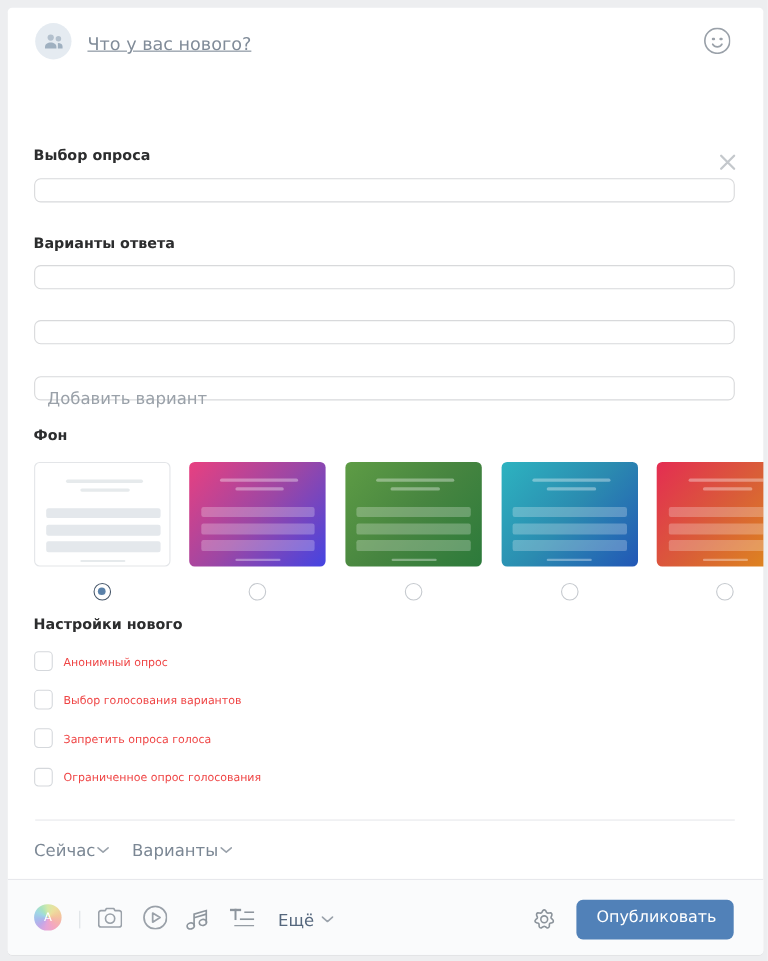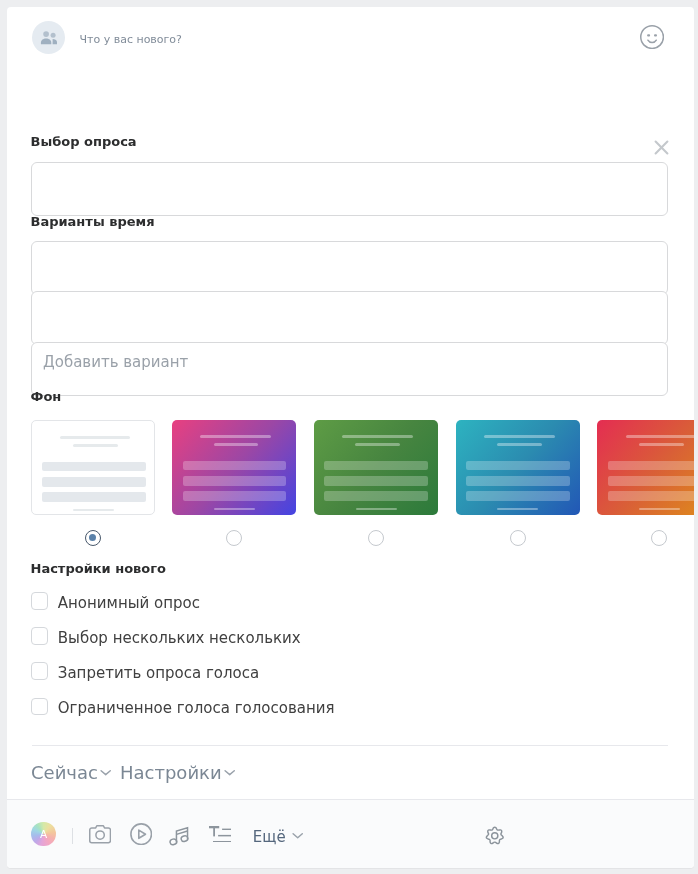--- a/index.html
+++ b/index.html
@@ -22,34 +22,34 @@
   }
 
   
   .avatar {
     position:absolute; left:25px; top:14px; width:33px; height:33px;
     border-radius:50%; background:#e5ebf1;
     display:flex; align-items:center; justify-content:center;
   }
   .ph-text {
     position:absolute; left:73px; top:23px;
-    font-size:11px; color:#818c99; line-height:20px; white-space:nowrap;
+    font-size:16px; color:#818c99; line-height:20px; white-space:nowrap;text-decoration:underline;
   }
   .smiley { position:absolute; left:633.1px; top:18.3px; width:24.2px; height:24.2px; cursor:pointer; }
 
   
   .sec-label {
     position:absolute; left:24px;
     font-size:13px; font-weight:bold; color:#2c2d2e; line-height:16px;
     white-space:nowrap;
   }
   .close-x { position:absolute; left:647px; top:133px; width:15px; height:15px; cursor:pointer; }
 
   .fld {
-    position:absolute; left:24px; width:637px; height:54px;
+    position:absolute; left:24px; width:637px; height:22px;
     border:1px solid #d8d9db; border-radius:6px; background:#fff;text-decoration:underline;
   }
   .fld-ph {
     position:absolute; left:11.5px; top:9.5px; font-size:15px; color:#9aa1a9;
     line-height:19px;
   }
 
   
   .bg-row { position:absolute; left:24px; top:413px; }
   .thumb {
@@ -69,28 +69,28 @@
     border-radius:50%; background:#5a81a9;
   }
 
   
   .cb-row { position:absolute; left:24.3px; height:18px; cursor:pointer; }
   .cbx {
     position:absolute; left:0; top:0; width:17.5px; height:17.5px;
     border:1px solid #d5d8dc; border-radius:4px; background:#fff;
   }
   .cb-label {
-    position:absolute; left:27px; top:1.5px; font-size:15px; color:#404040;
+    position:absolute; left:27px; top:1.5px; font-size:10px; color:#ef4444;
     line-height:18px; white-space:nowrap;
   }
 
   
   .divider { position:absolute; left:25px; width:636px; height:1px; background:#e7e8ec; }
   .meta-item {
-    position:absolute; font-size:18px; color:#7b8794; line-height:18px;
+    position:absolute; font-size:15px; color:#7b8794; line-height:18px;
     cursor:pointer; white-space:nowrap;
   }
   .chev { display:inline-block; vertical-align:middle; margin-left:-3.4px; position:relative; top:-1px; }
 
   
   .footer {
     position:absolute; left:0; top:791.5px; width:687px; height:70px;
     background:#fafbfc; border-top:1px solid #e7e8ec;
   }
   .fbtn { position:absolute; cursor:pointer; }
@@ -141,21 +141,21 @@
 
   <div>
 
     <div class="sec-label" style="top:127px">Выбор опроса</div>
     <svg class="close-x" viewBox="0 0 15 15">
       <path d="M1.6 1.6 L13.4 13.4 M13.4 1.6 L1.6 13.4" stroke="#c4c8cc" stroke-width="2.1" stroke-linecap="round"></path>
     </svg>
 
     <div class="fld" style="top:155px"></div>
 
-    <div class="sec-label" style="top:207px">Варианты время</div>
+    <div class="sec-label" style="top:207px">Варианты ответа</div>
 
     <div class="fld" style="top:233.6px"></div>
     <div class="fld" style="top:284px"></div>
     <div class="fld" style="top:335.2px">
       <span class="fld-ph">Добавить вариант</span>
     </div>
 
     <div class="sec-label" style="top:382px">Фон</div>
 
     <div class="bg-row" id="bg-row">
@@ -208,42 +208,42 @@
 
     <div class="sec-label" style="top:553.6px">Настройки нового</div>
 
     <div id="settings-list">
         <div class="cb-row" style="top: 585.2px;">
           <span class="cbx"></span>
           <span class="cb-label">Анонимный опрос</span>
         </div>
         <div class="cb-row" style="top: 620.3px;">
           <span class="cbx"></span>
-          <span class="cb-label">Выбор нескольких нескольких</span>
+          <span class="cb-label">Выбор голосования вариантов</span>
         </div>
         <div class="cb-row" style="top: 655.4px;">
           <span class="cbx"></span>
           <span class="cb-label">Запретить опроса голоса</span>
         </div>
         <div class="cb-row" style="top: 690.5px;">
           <span class="cbx"></span>
-          <span class="cb-label">Ограниченное голоса голосования</span>
+          <span class="cb-label">Ограниченное опрос голосования</span>
         </div>
       </div>
 
     <div class="divider" style="top:738px"></div>
 
     <div class="meta-item" style="left:24.5px;top:757px">
       <span>Сейчас</span>
       <svg class="chev" width="11.4" height="7.2" viewBox="0 0 11.4 7.2">
         <path d="M1.1 1.75l4.6 3.9 4.6-3.9" fill="none" stroke="#9aa2ab" stroke-width="1.45" stroke-linecap="round" stroke-linejoin="round"></path>
       </svg>
     </div>
     <div class="meta-item" style="left:113.5px;top:757px">
-      <span>Настройки</span>
+      <span>Варианты</span>
       <svg class="chev" width="11.4" height="7.2" viewBox="0 0 11.4 7.2">
         <path d="M1.1 1.75l4.6 3.9 4.6-3.9" fill="none" stroke="#9aa2ab" stroke-width="1.45" stroke-linecap="round" stroke-linejoin="round"></path>
       </svg>
     </div>
   </div>
 
   <div class="footer">
     <div class="fbtn" style="left:24.7px;top:22px;width:24.6px;height:24.6px">
       <div class="wheel">
         <span class="wheel-a">A</span>
@@ -284,15 +284,18 @@
       <svg class="chev" style="margin-left:1.5px" width="11.4" height="7.2" viewBox="0 0 11.4 7.2">
         <path d="M1.1 1.75l4.6 4.0 4.6-4.0" fill="none" stroke="#9aa2ab" stroke-width="1.5" stroke-linecap="round" stroke-linejoin="round"></path>
       </svg>
     </div>
     <div class="fbtn" style="left:478px;top:26.2px;width:19.5px;height:19.5px">
       <svg width="19.5" height="19.5" viewBox="0 0 19.5 19.5">
         <path d="M17.20 9.75 C17.53 10.14 18.01 10.64 18.10 11.07 C18.19 11.50 18.04 12.01 17.72 12.34 C17.40 12.66 16.63 12.82 16.17 13.02 C15.70 13.21 15.21 13.27 14.92 13.51 C14.63 13.74 14.52 13.99 14.43 14.43 C14.34 14.86 14.52 15.64 14.38 16.12 C14.25 16.61 13.98 17.13 13.63 17.36 C13.28 17.59 12.74 17.66 12.27 17.52 C11.81 17.38 11.24 16.77 10.82 16.53 C10.40 16.29 10.11 16.10 9.75 16.10 C9.39 16.10 9.10 16.29 8.68 16.53 C8.26 16.77 7.69 17.38 7.23 17.52 C6.76 17.66 6.22 17.59 5.87 17.36 C5.52 17.13 5.25 16.61 5.12 16.12 C4.98 15.64 5.16 14.86 5.07 14.43 C4.98 13.99 4.87 13.74 4.58 13.51 C4.29 13.27 3.80 13.21 3.33 13.02 C2.87 12.82 2.10 12.66 1.78 12.34 C1.46 12.01 1.31 11.50 1.40 11.07 C1.49 10.64 1.97 10.14 2.30 9.75 C2.63 9.36 3.17 9.08 3.38 8.74 C3.59 8.41 3.63 8.15 3.55 7.73 C3.47 7.32 3.00 6.75 2.89 6.25 C2.78 5.76 2.70 5.14 2.87 4.75 C3.04 4.36 3.43 4.01 3.89 3.89 C4.35 3.78 5.13 4.04 5.62 4.07 C6.12 4.10 6.52 4.20 6.86 4.08 C7.20 3.96 7.40 3.73 7.67 3.35 C7.94 2.97 8.15 2.17 8.49 1.81 C8.84 1.46 9.33 1.20 9.75 1.20 C10.17 1.20 10.66 1.46 11.01 1.81 C11.35 2.17 11.56 2.97 11.83 3.35 C12.10 3.73 12.30 3.96 12.64 4.08 C12.98 4.20 13.38 4.10 13.88 4.07 C14.37 4.04 15.15 3.78 15.61 3.89 C16.07 4.01 16.46 4.36 16.63 4.75 C16.80 5.14 16.72 5.76 16.61 6.25 C16.50 6.75 16.03 7.32 15.95 7.73 C15.87 8.15 15.91 8.41 16.12 8.74 C16.33 9.08 16.87 9.36 17.20 9.75 Z" fill="none" stroke="#8b939b" stroke-width="1.45" stroke-linejoin="round"></path>
         <circle cx="9.75" cy="9.75" r="3.1" fill="none" stroke="#8b939b" stroke-width="1.45"></circle>
       </svg>
     </div>
+    <div class="pubbtn">
+      <span>Опубликовать</span>
+    </div>
   </div>
 
 </div>
 
 </body></html>

